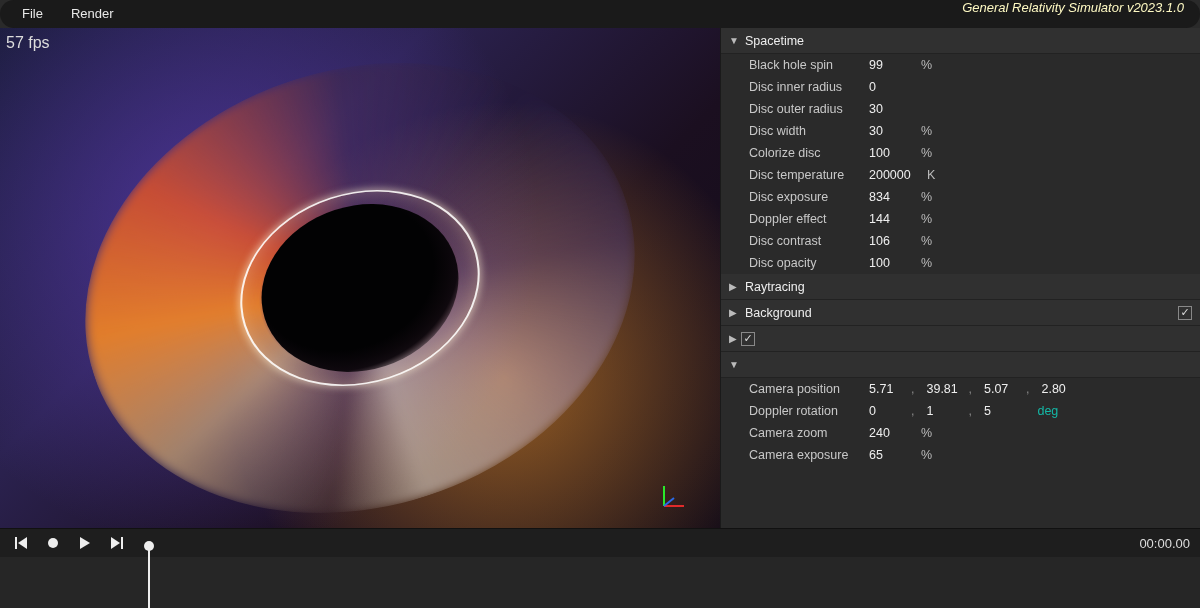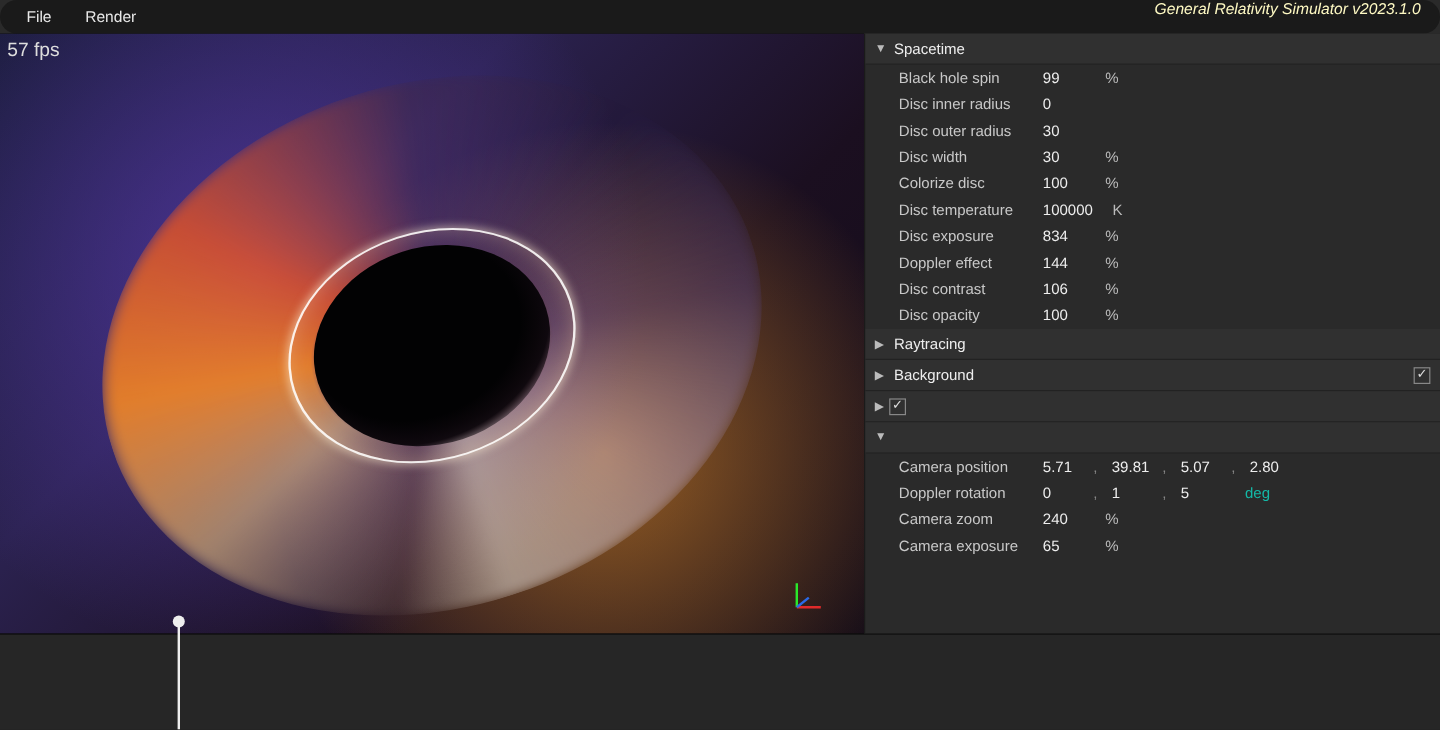--- a/index.html
+++ b/index.html
@@ -245,21 +245,21 @@
         <span class="val">30</span>
         <span class="unit">%</span>
       </div>
       <div class="row">
         <span class="plabel">Colorize disc</span>
         <span class="val">100</span>
         <span class="unit">%</span>
       </div>
       <div class="row">
         <span class="plabel">Disc temperature</span>
-        <span class="val" style="width:58px">100000</span>
+        <span class="val" style="width:58px">200000</span>
           <span class="unit" style="padding-left:0">K</span>
       </div>
       <div class="row">
         <span class="plabel">Disc exposure</span>
         <span class="val">834</span>
         <span class="unit">%</span>
       </div>
       <div class="row">
         <span class="plabel">Doppler effect</span>
         <span class="val">144</span>
@@ -324,16 +324,42 @@
         <span class="plabel">Camera exposure</span>
         <span class="val">65</span>
         <span class="unit">%</span>
       </div>
     </div>
 
   </div>
 </div>
 
 <div class="timeline">
+  <div class="tl-top">
+    <div class="tl-btn">
+      <svg width="14" height="14" viewBox="0 0 14 14">
+          <rect x="1" y="1" width="2" height="12" fill="#eee"></rect>
+          <polygon points="13,1 13,13 4,7" fill="#eee"></polygon>
+        </svg>
+    </div>
+    <div class="tl-btn">
+      <svg width="14" height="14" viewBox="0 0 14 14">
+          <circle cx="7" cy="7" r="5" fill="#eee"></circle>
+        </svg>
+    </div>
+    <div class="tl-btn">
+      <svg width="14" height="14" viewBox="0 0 14 14">
+          <polygon points="2,1 12,7 2,13" fill="#eee"></polygon>
+        </svg>
+    </div>
+    <div class="tl-btn">
+      <svg width="14" height="14" viewBox="0 0 14 14">
+          <polygon points="1,1 10,7 1,13" fill="#eee"></polygon>
+          <rect x="11" y="1" width="2" height="12" fill="#eee"></rect>
+        </svg>
+    </div>
+    <div class="tl-spacer"></div>
+    <div class="tl-time">00:00.00</div>
+  </div>
   <div class="tl-track">
     <div class="playhead"></div>
   </div>
 </div>
 
 </body></html>

